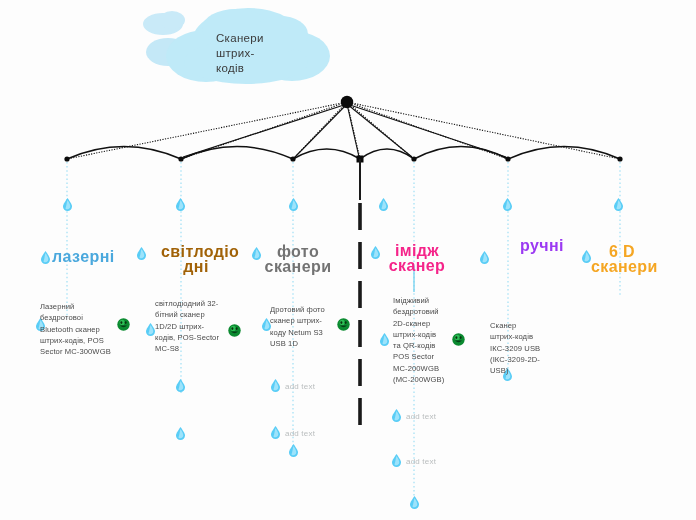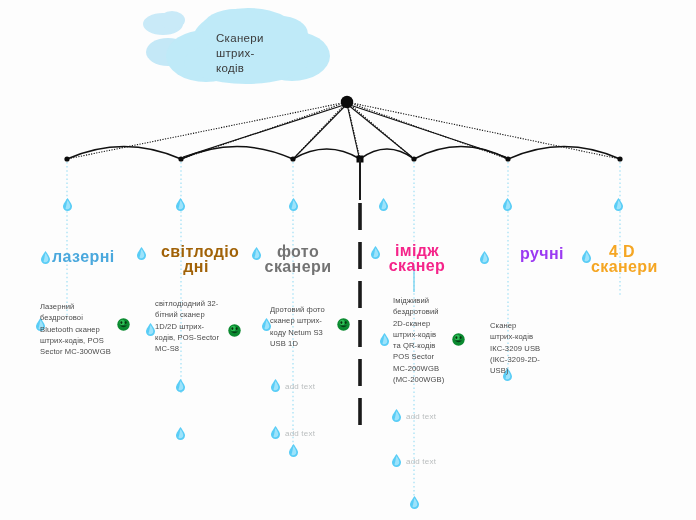--- a/index.html
+++ b/index.html
@@ -378,21 +378,21 @@
         <circle cx="6.5" cy="6.5" r="6.2" fill="#0b8a30"></circle>
         <circle cx="5.2" cy="4.4" r="2.6" fill="#35c95f" opacity=".8"></circle>
         <path d="M3 7.4 Q6.5 11 10 7.4 Z" fill="#063f18"></path>
         <ellipse cx="4.4" cy="4.6" rx="1" ry="1.3" fill="#08350f"></ellipse>
         <ellipse cx="8.6" cy="4.6" rx="1" ry="1.3" fill="#08350f"></ellipse>
       </svg>
   </div>
   <div class="placeholder-text" style="left:406px; top:411px;">add text</div>
   <div class="placeholder-text" style="left:406px; top:456px;">add text</div>
 
-  <div class="branch-label" style="left: 488px; top: 246px; width: 58px; color: rgb(155, 57, 242); padding-left: 25px;">ручні</div>
+  <div class="branch-label" style="left: 488px; top: 238px; width: 58px; color: rgb(155, 57, 242); padding-left: 25px;">ручні</div>
   <div class="drop" style="left:614px; top:198px;">
     <svg viewBox="0 0 9 13">
         <path d="M4.5 0 C7.6 4.4 9 6.6 9 8.6 A4.5 4.4 0 0 1 0 8.6 C0 6.6 1.4 4.4 4.5 0 Z" fill="#59cdf6"></path>
         <path d="M4.5 2 C6.4 5 7.3 6.8 7.3 8.4 A2.9 2.9 0 0 1 2.4 10.4 C3.6 8.2 3.4 5 4.5 2 Z" fill="#a9e6fb" opacity=".85"></path>
       </svg>
   </div>
   <div class="drop" style="left:503px; top:198px;">
     <svg viewBox="0 0 9 13">
         <path d="M4.5 0 C7.6 4.4 9 6.6 9 8.6 A4.5 4.4 0 0 1 0 8.6 C0 6.6 1.4 4.4 4.5 0 Z" fill="#59cdf6"></path>
         <path d="M4.5 2 C6.4 5 7.3 6.8 7.3 8.4 A2.9 2.9 0 0 1 2.4 10.4 C3.6 8.2 3.4 5 4.5 2 Z" fill="#a9e6fb" opacity=".85"></path>
@@ -409,21 +409,21 @@
         <path d="M4.5 0 C7.6 4.4 9 6.6 9 8.6 A4.5 4.4 0 0 1 0 8.6 C0 6.6 1.4 4.4 4.5 0 Z" fill="#59cdf6"></path>
         <path d="M4.5 2 C6.4 5 7.3 6.8 7.3 8.4 A2.9 2.9 0 0 1 2.4 10.4 C3.6 8.2 3.4 5 4.5 2 Z" fill="#a9e6fb" opacity=".85"></path>
       </svg>
   </div>
   <div class="leaf-text" style="left:490px; top:288px; width:62px;margin-top:32px;">Сканер
 штрих-кодів
 ІКС-3209 USB
 (ІКС-3209-2D-
 USB)</div>
 
-  <div class="branch-label" style="left: 591px; top: 244px; width: 62px; color: rgb(245, 166, 35);">4 D
+  <div class="branch-label" style="left: 591px; top: 244px; width: 62px; color: rgb(245, 166, 35);">6 D
 сканери</div>
   <div class="drop" style="left:582px; top:250px;">
     <svg viewBox="0 0 9 13">
         <path d="M4.5 0 C7.6 4.4 9 6.6 9 8.6 A4.5 4.4 0 0 1 0 8.6 C0 6.6 1.4 4.4 4.5 0 Z" fill="#59cdf6"></path>
         <path d="M4.5 2 C6.4 5 7.3 6.8 7.3 8.4 A2.9 2.9 0 0 1 2.4 10.4 C3.6 8.2 3.4 5 4.5 2 Z" fill="#a9e6fb" opacity=".85"></path>
       </svg>
   </div>
 
 </div>
 

